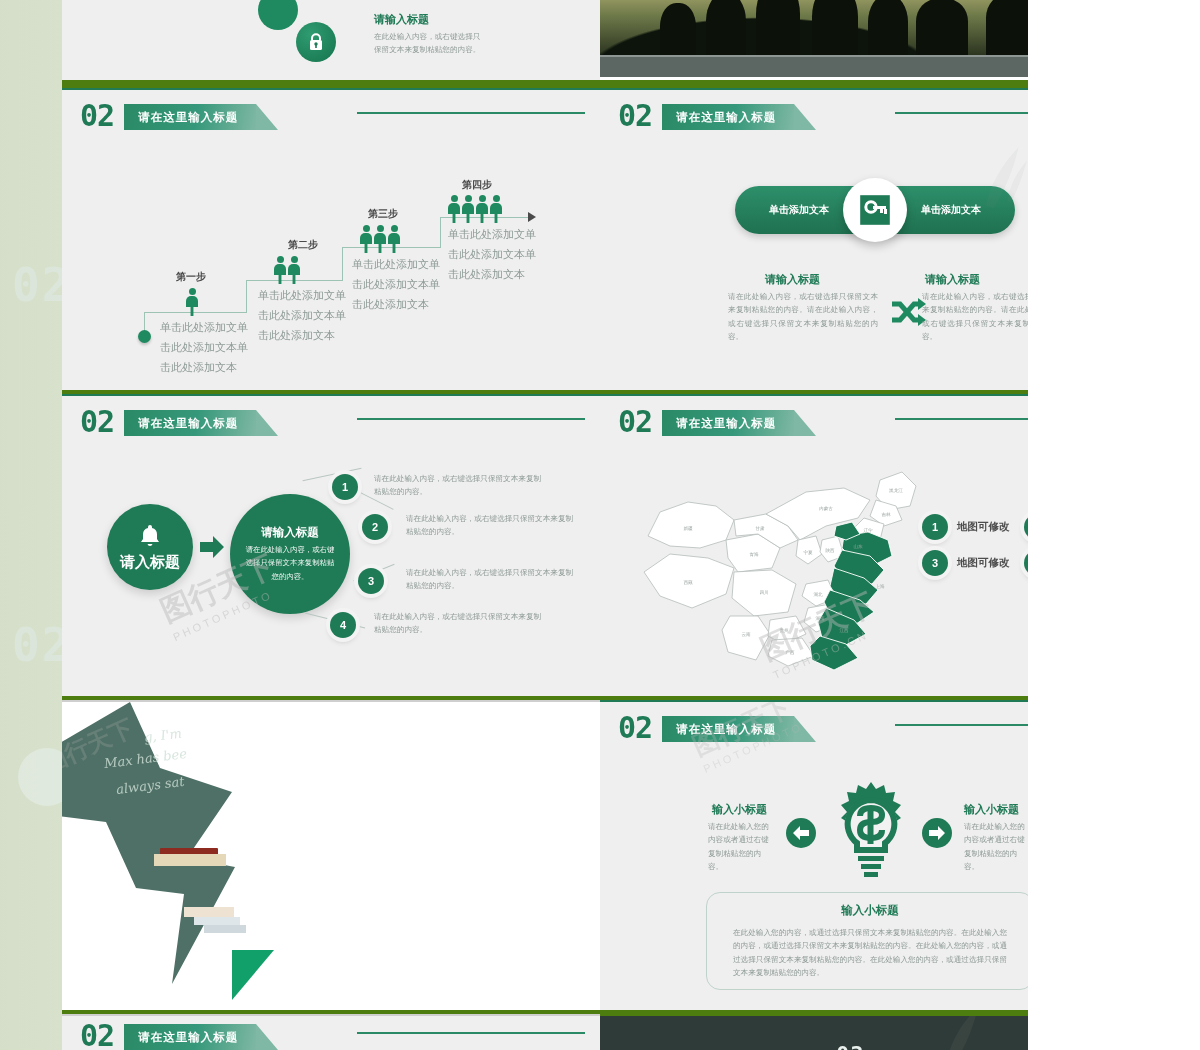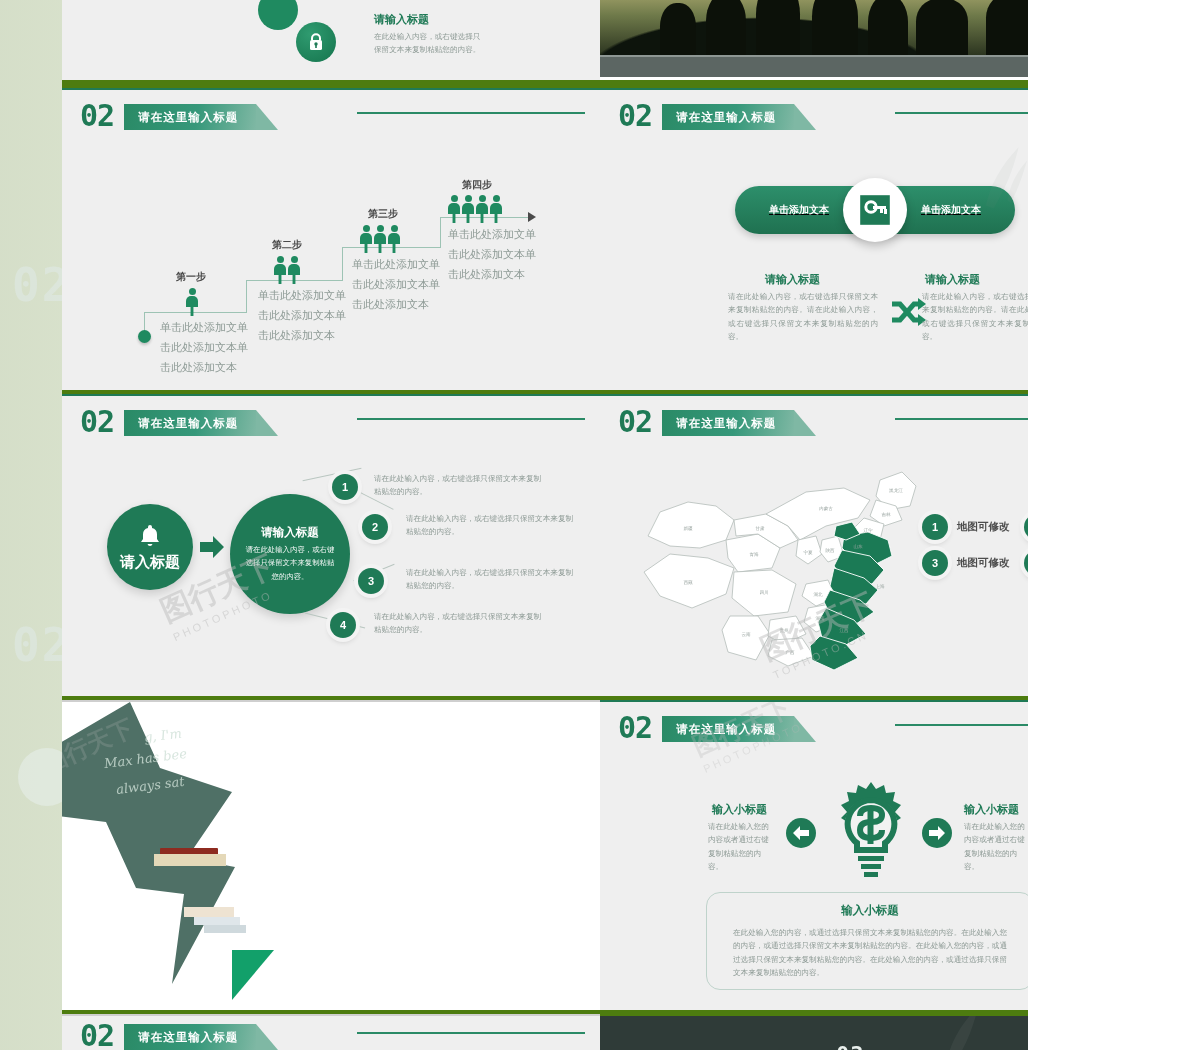--- a/index.html
+++ b/index.html
@@ -229,21 +229,21 @@
 
     <div class="step-lbl" style="left:114px;top:180px;">第一步</div>
     <div class="ppl" style="left:124px;top:198px;">
       <div class="person">
           <div class="head"></div>
           <div class="body"></div>
         </div>
     </div>
     <div class="step-txt" style="left:98px;top:228px;">单击此处添加文单击此处添加文本单击此处添加文本</div>
 
-    <div class="step-lbl" style="left:210px;top:148px;">第二步</div>
+    <div class="step-lbl" style="left:226px;top:148px;">第二步</div>
     <div class="ppl" style="left:212px;top:166px;">
       <div class="person">
           <div class="head"></div>
           <div class="body"></div>
         </div>
       <div class="person">
           <div class="head"></div>
           <div class="body"></div>
         </div>
     </div>
@@ -290,21 +290,21 @@
 
   <div class="slide" style="left:600px;top:90px;width:538px;height:300px;">
     <div class="s-head">
       <div class="s-num">02</div>
       <div class="s-bar">
         <span>请在这里输入标题</span>
       </div>
     </div>
     <div class="s-rule" style="left:295px;top:22px;width:228px;"></div>
 
-    <div class="pill" style="left:135px;top:96px;width:280px;padding:0 34px;text-decoration:underline;">
+    <div class="pill" style="left:135px;top:96px;width:280px;padding:0 34px;">
       <span>单击添加文本</span>
       <span>单击添加文本</span>
     </div>
     <div class="pill-circle" style="left:243px;top:88px;">
       <svg width="34" height="34" viewBox="0 0 34 34" aria-hidden="true">
         <rect x="2" y="2" width="30" height="30" fill="#1f7a56" style="clip-path:none"></rect>
         <g fill="#fff">
           <circle cx="13" cy="14" r="5.2" fill="none" stroke="#fff" stroke-width="3"></circle>
           <rect x="15" y="13" width="13" height="3"></rect>
           <rect x="22" y="16" width="3" height="4"></rect>

